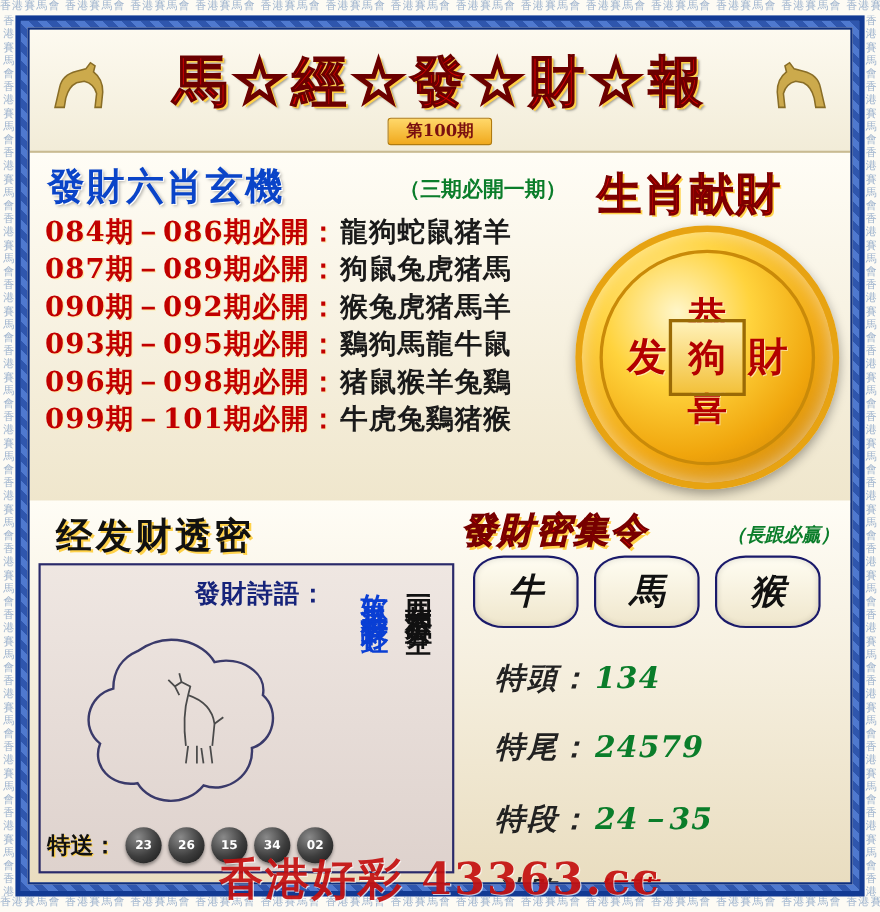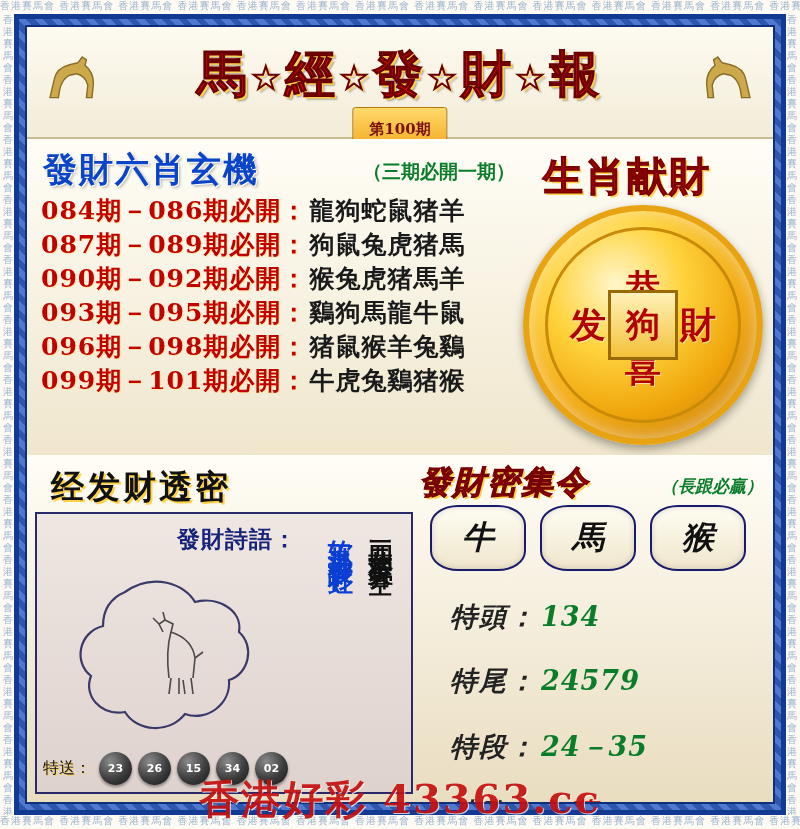--- a/index.html
+++ b/index.html
@@ -57,35 +57,35 @@
   
   #header{
     position:relative;
     height:110px;
     background:linear-gradient(#fdfaf0,#f2ecd8);
     border-bottom:2px solid #c9bb92;
   }
   #title-main{
     position:absolute;left:0;right:0;top:14px;
     text-align:center;
-    font-family:Liberation Mono, monospace;
+    font-family:Liberation Sans, sans-serif;
     font-weight:bold;
     font-size:50px;
     letter-spacing:4px;
     color:#d40000;
     -webkit-text-stroke:1px #6b0000;
     text-shadow:2px 2px 0 #ffd24a, 3px 3px 2px rgba(0,0,0,.35);
   }
   #issue-badge{
     position:absolute;left:50%;transform:translateX(-50%);
     top:80px;
     background:linear-gradient(#ffd86a,#f0a91d);
     border:1px solid #b07b10;
     border-radius:3px;
-    padding:12px 16px;
+    padding:2px 16px;
     font-size:15px;
     font-weight:bold;
     color:#7a1010;
     font-family:"DejaVu Serif","Liberation Serif",serif;
   }
   .horse{
     position:absolute;top:16px;width:72px;height:70px;
     opacity:.9;
   }
   #horse-left{left:8px;}
@@ -211,21 +211,21 @@
   #poem-col2{right:54px;top:6px;color:#0a3fd4;}
   #blob{
     position:absolute;left:30px;top:52px;width:210px;height:180px;
   }
   #balls-row{
     position:absolute;left:6px;bottom:4px;right:6px;height:40px;
     display:flex;align-items:center;gap:6px;
   }
   #balls-label{
     font-family:"DejaVu Serif","Liberation Serif",serif;
-    font-weight:normal;font-size:16px;color:#111;
+    font-weight:bold;font-size:21px;color:#111;
     text-shadow:1px 1px 0 #ffd24a;
     margin-right:2px;white-space:nowrap;
   }
   .ball{
     width:33px;height:33px;border-radius:50%;
     background:radial-gradient(circle at 34% 28%,#8a8a8a 0%,#3d3d3d 55%,#151515 100%);
     color:#fff;font-size:11px;font-weight:bold;
     display:flex;align-items:center;justify-content:center;
     font-family:"DejaVu Sans","Liberation Sans",sans-serif;
     box-shadow:0 2px 3px rgba(0,0,0,.4);

